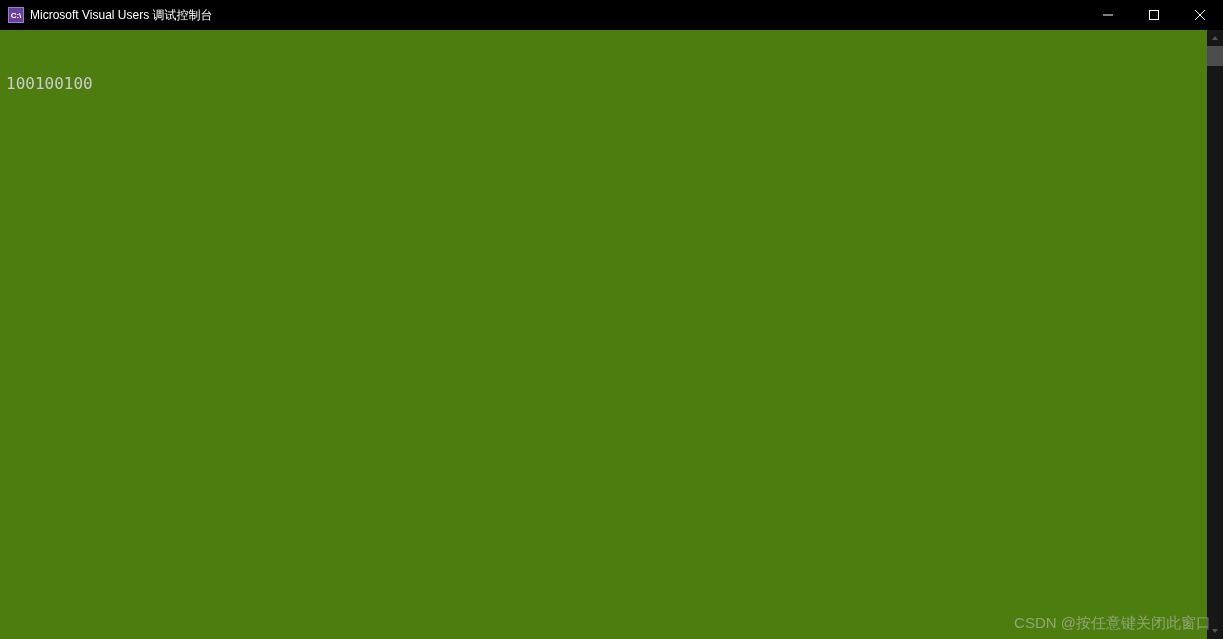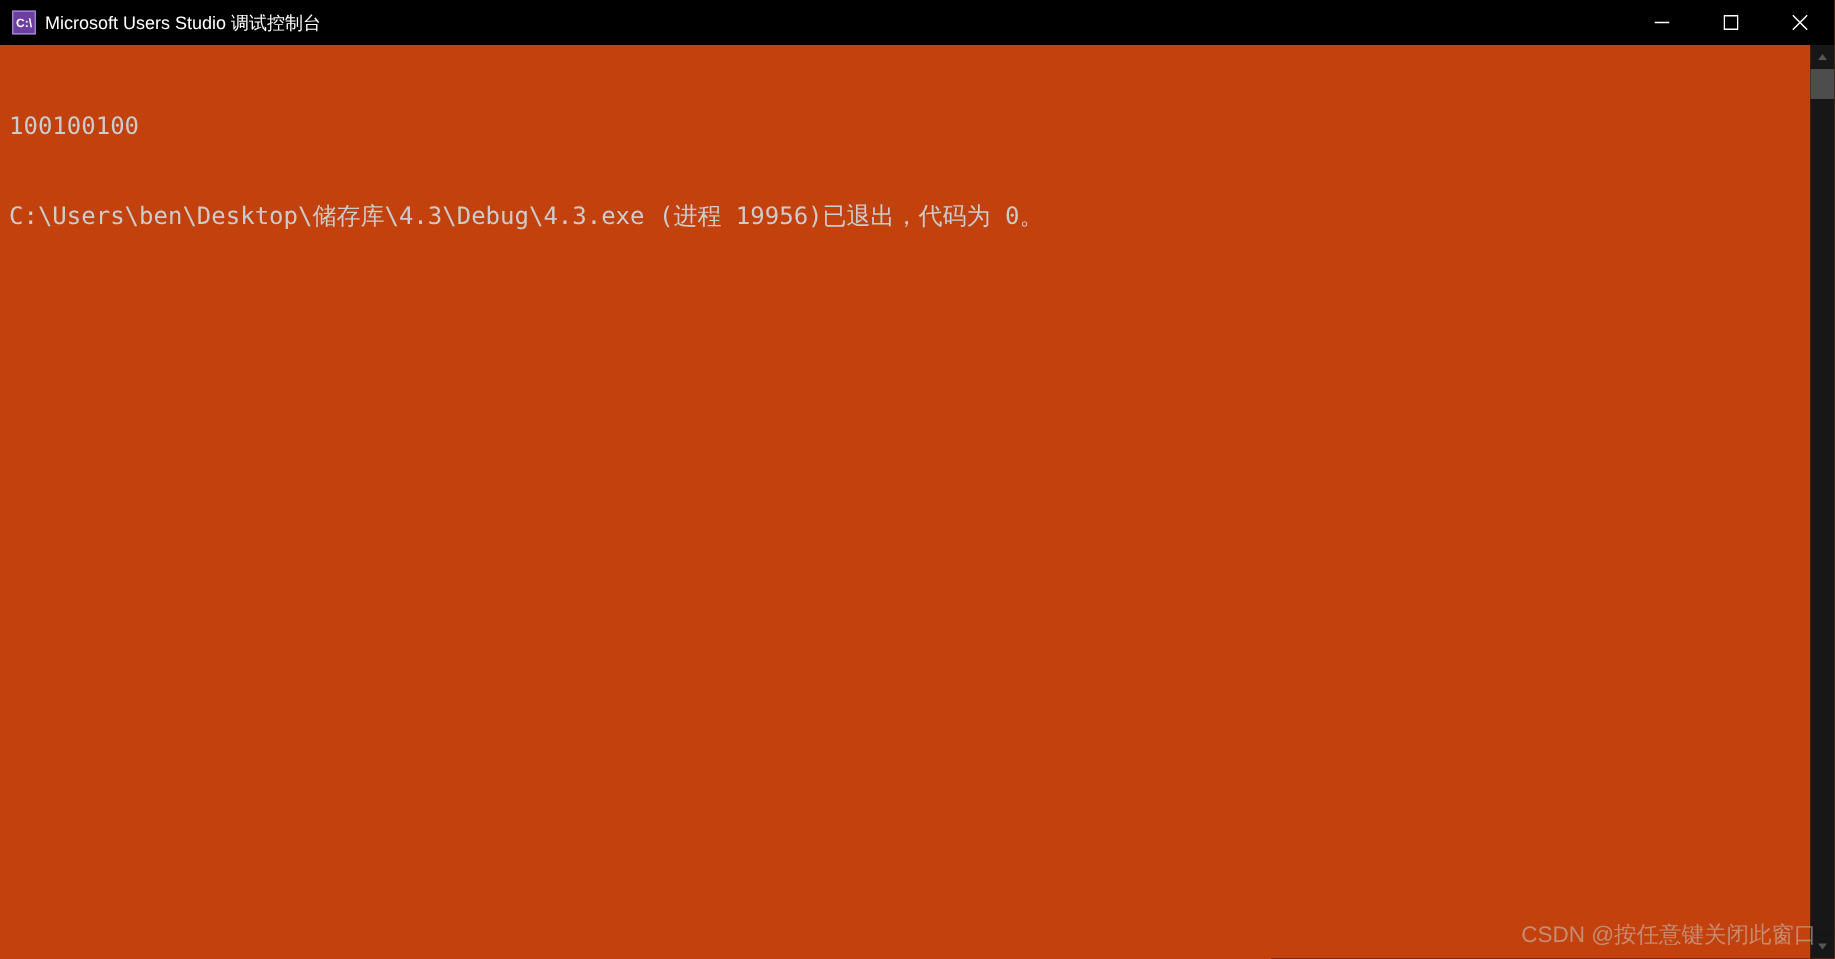--- a/index.html
+++ b/index.html
@@ -60,21 +60,21 @@
     }
     .win-btn svg {
       stroke: #ffffff;
       fill: none;
       stroke-width: 1;
     }
     .console-body {
       position: relative;
       width: 100%;
       height: calc(100% - 30px);
-      background: #c2410c;
+      background: #4d7c0f;
       display: flex;
     }
     .console-content {
       flex: 1;
       padding: 4px 6px;
       font-family: "NSimSun", "SimSun", Consolas, monospace;
       font-size: 16px;
       line-height: 20px;
       color: #cccccc;
       white-space: pre;
@@ -122,21 +122,21 @@
     .line {
       display: block;
     }
   </style>
 </head>
 <body>
 
 <div class="titlebar">
   <div class="titlebar-left">
     <div class="app-icon">C:\</div>
-    <div class="title-text">Microsoft Users Studio 调试控制台</div>
+    <div class="title-text">Microsoft Visual Users 调试控制台</div>
   </div>
   <div class="window-controls">
     <div class="win-btn" title="minimize">
       <svg width="10" height="10" viewBox="0 0 10 10">
           <line x1="0" y1="5" x2="10" y2="5"></line>
         </svg>
     </div>
     <div class="win-btn" title="maximize">
       <svg width="10" height="10" viewBox="0 0 10 10">
           <rect x="0.5" y="0.5" width="9" height="9"></rect>
@@ -147,21 +147,20 @@
           <line x1="0" y1="0" x2="10" y2="10"></line>
           <line x1="10" y1="0" x2="0" y2="10"></line>
         </svg>
     </div>
   </div>
 </div>
 
 <div class="console-body">
   <div class="console-content">
     <span class="line">100100100</span>
-    <span class="line">C:\Users\ben\Desktop\储存库\4.3\Debug\4.3.exe (进程 19956)已退出，代码为 0。</span>
   </div>
   <div class="scrollbar">
     <div class="scroll-arrow">
       <svg width="8" height="8" viewBox="0 0 8 8">
           <polygon points="4,2 7,6 1,6"></polygon>
         </svg>
     </div>
     <div class="scroll-track">
       <div class="scroll-thumb"></div>
     </div>

